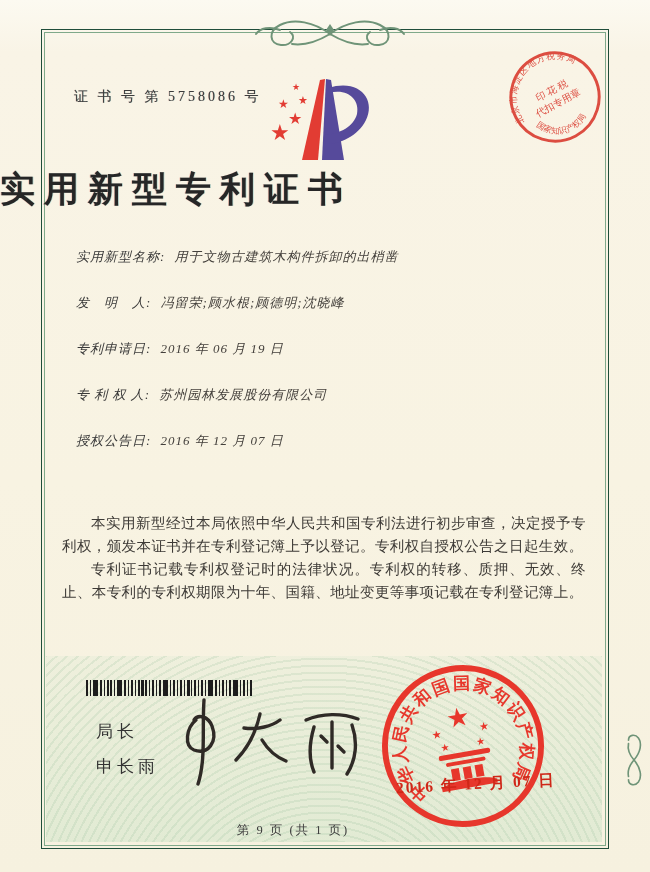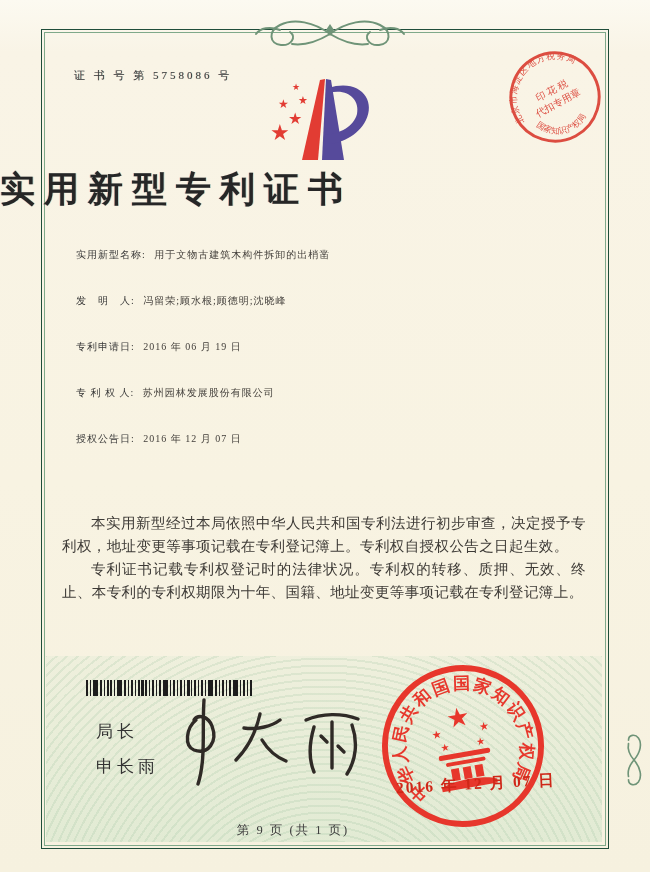--- a/index.html
+++ b/index.html
@@ -13,30 +13,30 @@
     border:1px solid #7fa98a;outline:1px solid #1f4d3a;outline-offset:2px;
     pointer-events:none;
   }
   .green-band{
     position:absolute;left:46px;top:656px;width:556px;height:186px;
     background:
       repeating-radial-gradient(circle at 50% 160%, rgba(130,180,140,.16) 0 2px, transparent 2px 7px),
       linear-gradient(180deg, rgba(214,232,208,.25), rgba(205,228,200,.5));
   }
   .flourish{position:absolute;color:#6f9478;}
-  .cert-no{position:absolute;left:74px;top:68px;font-size:11px;letter-spacing:3px;color:#3c3c3c;
+  .cert-no{position:absolute;left:74px;top:88px;font-size:14px;letter-spacing:3px;color:#3c3c3c;
     text-shadow:.6px 0 rgba(0,140,150,.25),-.6px 0 rgba(190,60,50,.25);}
   .logo{position:absolute;left:262px;top:74px;width:116px;height:90px;}
   .title{
     position:absolute;left:0;top:166px;width:100%;
     font-size:35px;font-weight:600;letter-spacing:9px;color:#262626;
     text-shadow:.8px 0 rgba(0,140,150,.28),-.8px 0 rgba(200,50,40,.28);
   }
   .fields{position:absolute;left:76px;top:248px;width:500px;}
-  .field-row{height:20px;margin-bottom:26px;font-size:10px;white-space:nowrap;}
+  .field-row{height:20px;margin-bottom:26px;font-size:13px;white-space:nowrap;font-style:italic;}
   .field-label{color:#383838;letter-spacing:1px;}
   .field-value{color:#44403c;margin-left:6px;letter-spacing:1px;}
   .paras{position:absolute;left:62px;top:512px;width:524px;font-size:14.5px;
     line-height:23px;color:#3d3a36;text-align:justify;letter-spacing:.4px;}
   .paras p{margin:0;text-indent:2em;}
   .barcode{
     position:absolute;left:86px;top:680px;width:166px;height:16px;
     background:
       repeating-linear-gradient(90deg,#1d1d1d 0 1.5px,transparent 1.5px 3.5px),
       repeating-linear-gradient(90deg,#1d1d1d 0 1px,transparent 1px 7px),
@@ -131,21 +131,21 @@
       <span class="field-label">专 利 权 人:</span>
       <span class="field-value">苏州园林发展股份有限公司</span>
     </div>
     <div class="field-row">
       <span class="field-label">授权公告日:</span>
       <span class="field-value">2016 年 12 月 07 日</span>
     </div>
   </div>
 
   <div class="paras">
-    <p>本实用新型经过本局依照中华人民共和国专利法进行初步审查，决定授予专利权，地址变更等事项记载在专利登记簿上。专利权自授权公告之日起生效。</p>
+    <p>本实用新型经过本局依照中华人民共和国专利法进行初步审查，决定授予专利权，颁发本证书并在专利登记簿上予以登记。专利权自授权公告之日起生效。</p>
     <p>专利证书记载专利权登记时的法律状况。专利权的转移、质押、无效、终止、本专利的专利权期限为十年、国籍、地址变更等事项记载在专利登记簿上。</p>
   </div>
 
   <div class="barcode"></div>
 
   <div class="director">
     <div>局长</div>
     <div>申长雨</div>
   </div>
 

